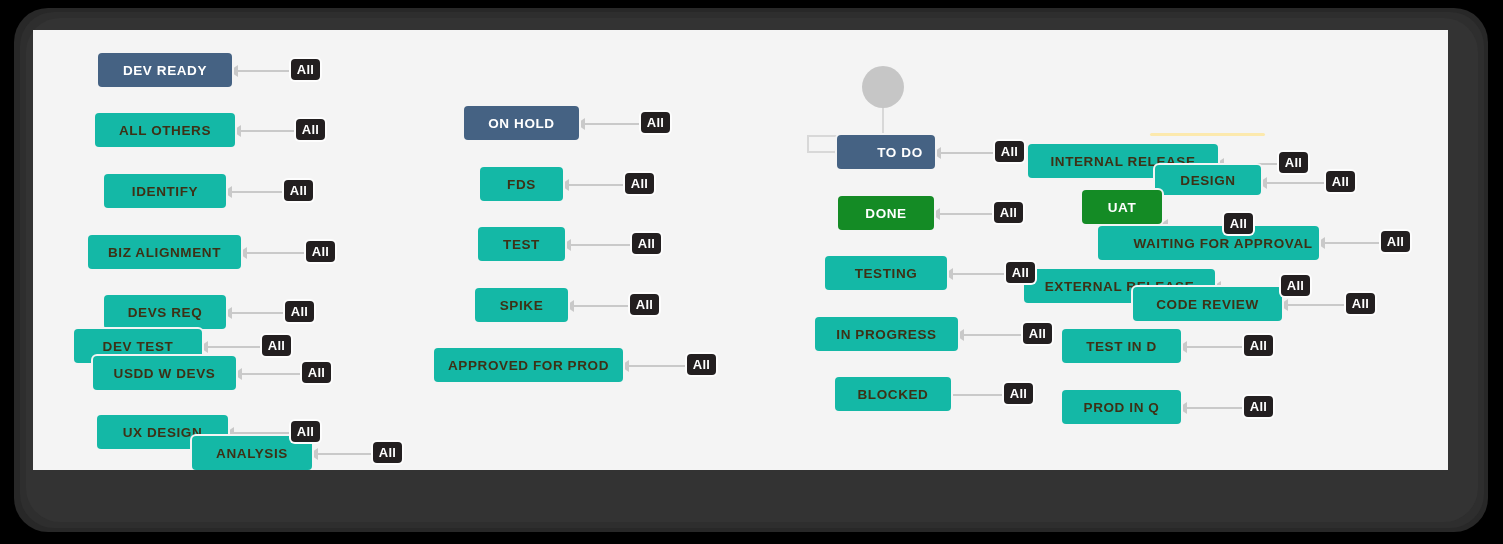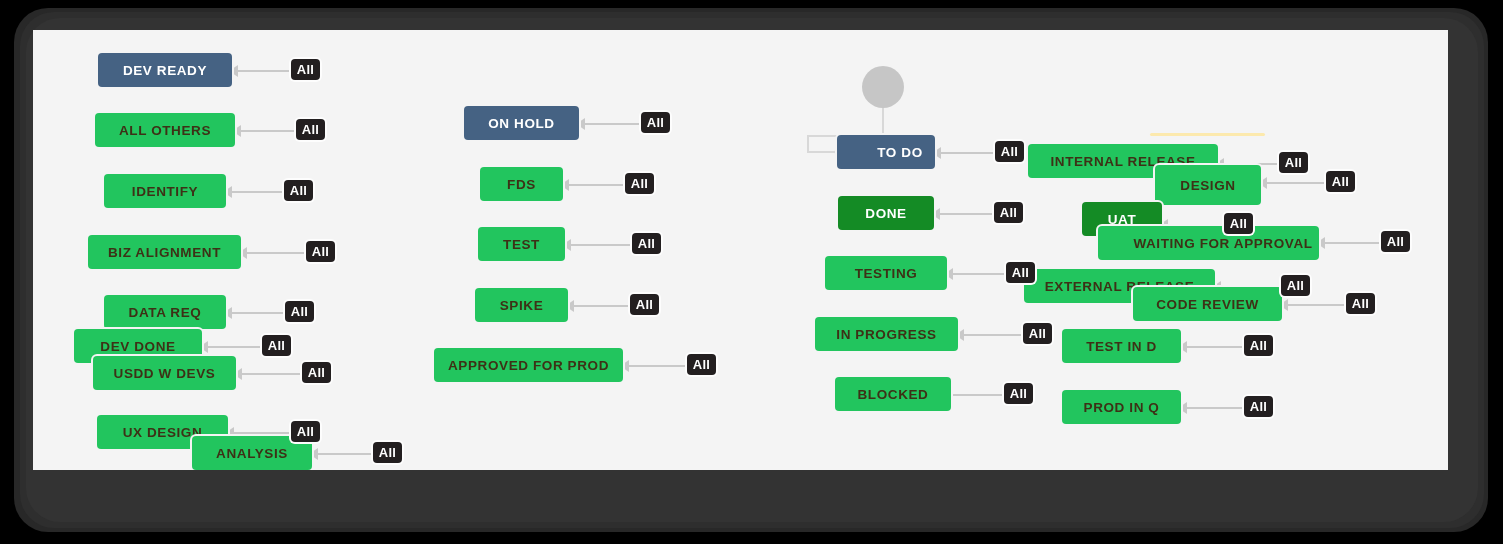--- a/index.html
+++ b/index.html
@@ -13,21 +13,21 @@
   .bezel.b3{left:26px;top:18px;width:1452px;height:504px;background:#333;}
 
   #canvas{position:absolute;left:33px;top:30px;width:1415px;height:440px;
           background:#f4f4f4;overflow:hidden;}
 
   .node{position:absolute;border-radius:4px;box-sizing:border-box;
         display:flex;align-items:center;justify-content:center;
         font-size:13.5px;font-weight:bold;letter-spacing:.6px;
         color:#3d3116;white-space:nowrap;
         box-shadow:0 0 0 2px #f4f4f4;}
-  .node.yellow{background:#22c55e;}
+  .node.yellow{background:#14b8a6;}
   .node.blue{background:#456283;color:#fff;}
   .node.green{background:#148b25;color:#fff;}
 
   .badge{position:absolute;height:21px;border-radius:4px;background:#231f20;
          box-shadow:0 0 0 2px #fdfdfd;
          display:flex;align-items:center;justify-content:center;
          color:#fff;font-size:13px;font-weight:bold;letter-spacing:.3px;}
 
   .conn{position:absolute;height:2px;background:#c9c9c9;}
   .arrowhead{position:absolute;width:0;height:0;
@@ -114,38 +114,38 @@
         <div class="conn" style="left: 1154px; top: 316px; width: 56px;"></div>
         <div class="arrowhead" style="left: 1145px; top: 311px;"></div>
         <div class="conn" style="left: 1154px; top: 377px; width: 56px;"></div>
         <div class="arrowhead" style="left: 1145px; top: 372px;"></div>
       </div>
     <div id="nodes">
         <div class="node blue" style="left: 65px; top: 23px; width: 134px; height: 34px;">DEV READY</div>
         <div class="node yellow" style="left: 62px; top: 83px; width: 140px; height: 34px;">ALL OTHERS</div>
         <div class="node yellow" style="left: 71px; top: 144px; width: 122px; height: 34px;">IDENTIFY</div>
         <div class="node yellow" style="left: 55px; top: 205px; width: 153px; height: 34px;">BIZ ALIGNMENT</div>
-        <div class="node yellow" style="left: 71px; top: 265px; width: 122px; height: 34px;">DATA REQ</div>
-        <div class="node yellow" style="left: 41px; top: 299px; width: 128px; height: 34px;">DEV DONE</div>
+        <div class="node yellow" style="left: 71px; top: 265px; width: 122px; height: 34px;">DEVS REQ</div>
+        <div class="node yellow" style="left: 41px; top: 299px; width: 128px; height: 34px;">DEV TEST</div>
         <div class="node yellow" style="left: 60px; top: 326px; width: 143px; height: 34px;">USDD W DEVS</div>
         <div class="node yellow" style="left: 64px; top: 385px; width: 131px; height: 34px;">UX DESIGN</div>
         <div class="node yellow" style="left: 159px; top: 406px; width: 120px; height: 34px; text-align: center;">ANALYSIS</div>
         <div class="node blue" style="left: 431px; top: 76px; width: 115px; height: 34px;">ON HOLD</div>
         <div class="node yellow" style="left: 447px; top: 137px; width: 83px; height: 34px;">FDS</div>
         <div class="node yellow" style="left: 445px; top: 197px; width: 87px; height: 34px;">TEST</div>
         <div class="node yellow" style="left: 442px; top: 258px; width: 93px; height: 34px;">SPIKE</div>
         <div class="node yellow" style="left: 401px; top: 318px; width: 189px; height: 34px;">APPROVED FOR PROD</div>
         <div class="node blue" style="left: 804px; top: 105px; width: 98px; height: 34px; padding-left: 28px;">TO DO</div>
         <div class="node green" style="left: 805px; top: 166px; width: 96px; height: 34px;">DONE</div>
         <div class="node yellow" style="left: 792px; top: 226px; width: 122px; height: 34px;">TESTING</div>
         <div class="node yellow" style="left: 782px; top: 287px; width: 143px; height: 34px;">IN PROGRESS</div>
         <div class="node yellow" style="left: 790px; top: 347px; width: 116px; height: 34px; margin-left: 12px;">BLOCKED</div>
         <div class="node yellow" style="left: 995px; top: 114px; width: 190px; height: 34px;">INTERNAL RELEASE</div>
-        <div class="node yellow" style="left: 1122px; top: 135px; width: 106px; height: 40px;">DESIGN</div>
-        <div class="node green" style="left: 1049px; top: 172px; width: 80px; height: 34px;">UAT</div>
+        <div class="node yellow" style="left: 1122px; top: 135px; width: 106px; height: 30px;">DESIGN</div>
+        <div class="node green" style="left: 1049px; top: 160px; width: 80px; height: 34px;">UAT</div>
         <div class="node yellow" style="left: 1065px; top: 196px; width: 221px; height: 34px; padding-left: 29px;">WAITING FOR APPROVAL</div>
         <div class="node yellow" style="left: 991px; top: 239px; width: 191px; height: 34px;">EXTERNAL RELEASE</div>
         <div class="node yellow" style="left: 1100px; top: 257px; width: 149px; height: 34px;">CODE REVIEW</div>
         <div class="node yellow" style="left: 1029px; top: 299px; width: 119px; height: 34px;">TEST IN D</div>
         <div class="node yellow" style="left: 1029px; top: 360px; width: 119px; height: 34px;">PROD IN Q</div>
       </div>
     <div id="badges">
         <div class="badge" style="left: 258px; top: 29px; width: 29px;">All</div>
         <div class="badge" style="left: 263px; top: 89px; width: 29px;">All</div>
         <div class="badge" style="left: 251px; top: 150px; width: 29px;">All</div>

